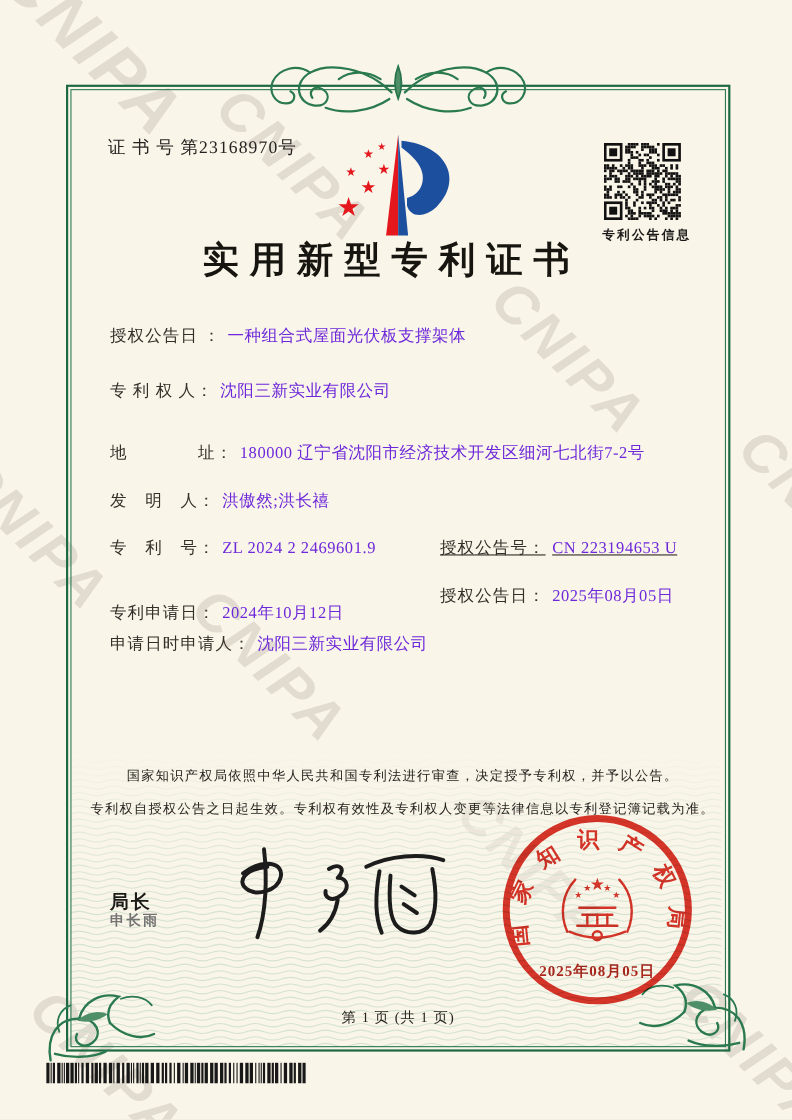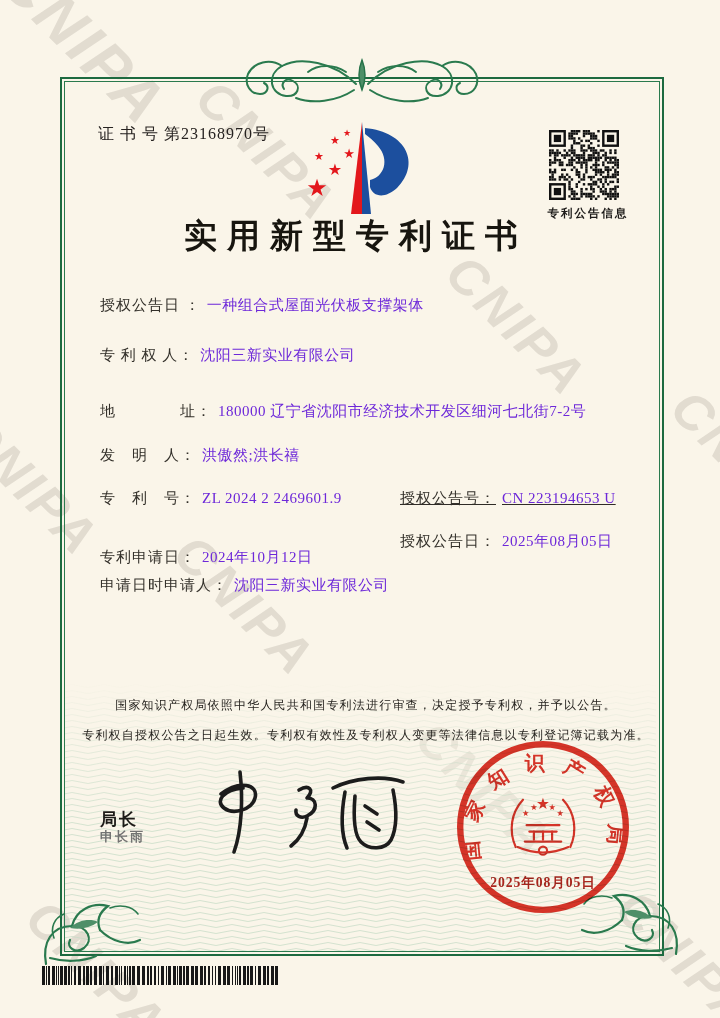--- a/index.html
+++ b/index.html
@@ -604,20 +604,21 @@
         <path d="M80,116 H120"></path>
         <path d="M70,122 C62,104 65,84 78,70"></path>
         <path d="M130,122 C138,104 135,84 122,70"></path>
         <path d="M72,122 Q100,134 128,122"></path>
       </g>
       <circle cx="100" cy="126" r="4.5" fill="none" stroke-width="2.4"></circle>
     </g>
     <text x="100" y="166" text-anchor="middle" font-size="15" letter-spacing="1" fill="#a8170f" font-weight="700">2025年08月05日</text>
   </svg>
 
+  <div class="page-info">第 1 页 (共 1 页)</div>
 
   <svg class="barcode" id="barcode" viewBox="0 0 236 19" preserveAspectRatio="none" xmlns="http://www.w3.org/2000/svg">
       <rect x="0" y="0" width="3" height="19" fill="#181818"></rect>
       <rect x="4" y="0" width="1" height="19" fill="#181818"></rect>
       <rect x="6" y="0" width="2" height="19" fill="#181818"></rect>
       <rect x="10" y="0" width="3" height="19" fill="#181818"></rect>
       <rect x="14" y="0" width="1" height="19" fill="#181818"></rect>
       <rect x="16" y="0" width="1" height="19" fill="#181818"></rect>
       <rect x="18" y="0" width="3" height="19" fill="#181818"></rect>
       <rect x="22" y="0" width="3" height="19" fill="#181818"></rect>

